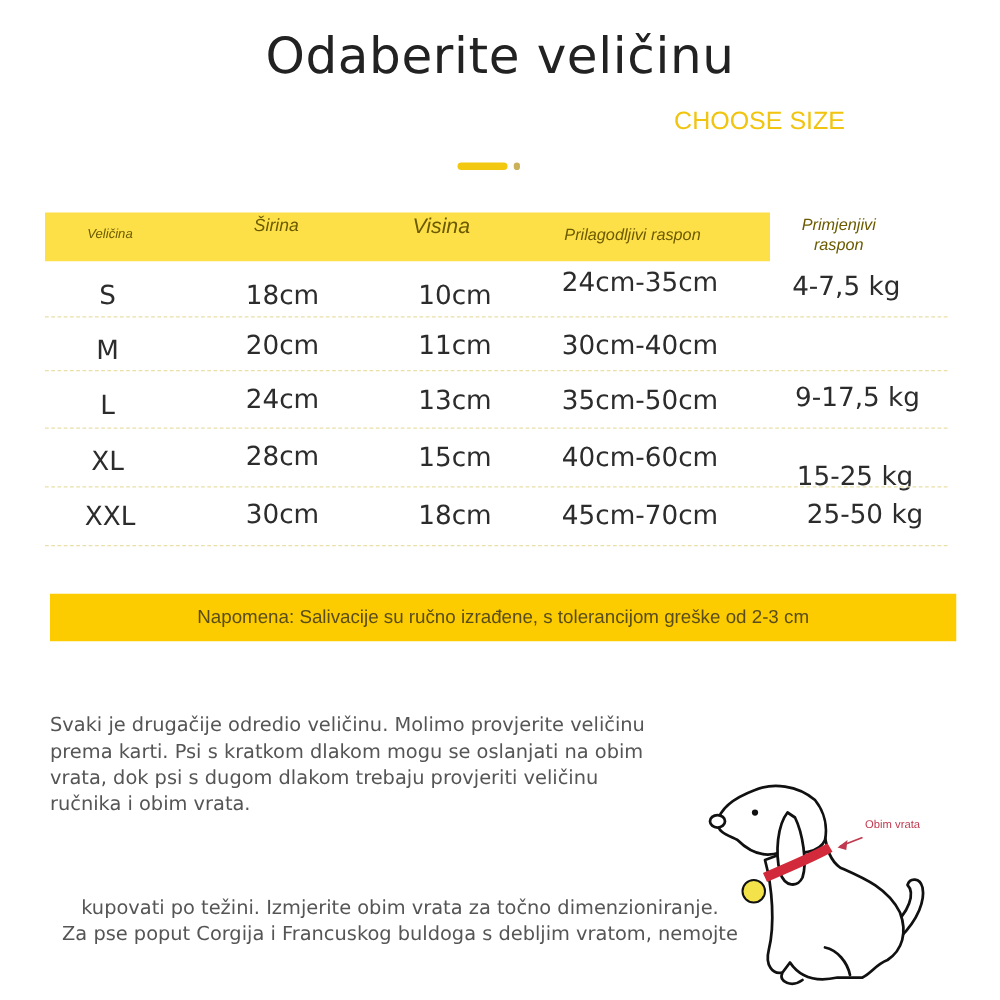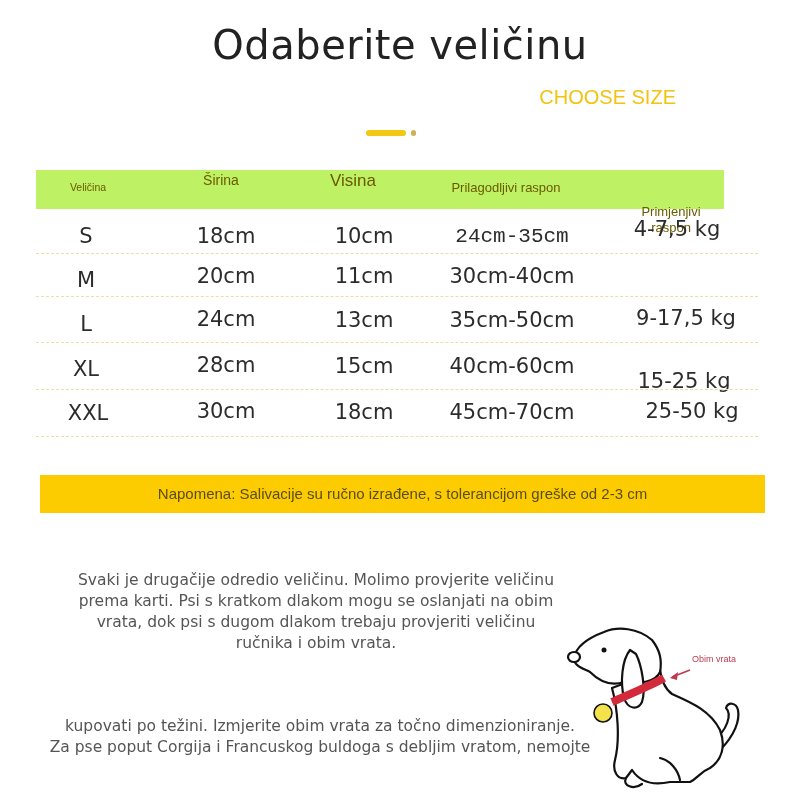--- a/index.html
+++ b/index.html
@@ -3,56 +3,56 @@
 <meta charset="utf-8">
 <style>
   html, body { margin:0; padding:0; }
   body { width:800px; height:800px; background:#ffffff; position:relative; overflow:hidden;
          font-family:"DejaVu Sans", sans-serif; color:#2a2a2a; }
   .abs { position:absolute; }
   .title { top:22px; left:0; width:800px; text-align:center; font-size:40px; color:#222; font-weight:400; letter-spacing:0.5px; }
   .subtitle { top:86px; left:0; width:676px; text-align:right; font-size:20px; color:#f1c40f; letter-spacing:0px; font-family:"Liberation Sans", sans-serif; }
   .bar { top:130px; left:366px; width:40px; height:6px; border-radius:3px; background:#f2c811; }
   .dot { top:130px; left:411px; width:5px; height:6px; border-radius:3px; background:#c9b25a; }
-  .thead { top:170px; left:36px; width:688px; height:39px; background:#bef264; }
+  .thead { top:170px; left:36px; width:580px; height:39px; background:#fde047;font-style:italic; }
   .th { position:absolute; color:#6b5a00; font-family:"Liberation Sans", sans-serif; text-align:center; }
   .row { position:absolute; left:36px; width:722px; height:46px; }
   .sep { position:absolute; left:36px; width:722px; height:0; border-top:1.5px dashed #e9e0a8; }
   .cell { position:absolute; font-size:21px; color:#2c2c2c; text-align:center; white-space:nowrap; }
   .note { top:475px; left:40px; width:725px; height:38px; background:#fccc00; text-align:center; line-height:38px;
           font-size:15px; color:#5a4d1a; font-family:"Liberation Sans", sans-serif; }
-  .para { left:56px; width:520px; text-align:center; color:#555; font-size:15.5px; line-height:21px; }
+  .para { left:40px; width:520px; text-align:left; color:#555; font-size:15.5px; line-height:21px; }
   .para2 { left:30px; width:580px; text-align:center; color:#555; font-size:15.5px; line-height:21px; }
   .dog { top:610px; left:560px; width:210px; height:190px; }
   .neck-label { top:654px; left:692px; font-size:9px; color:#c0394e; font-family:"Liberation Sans", sans-serif; }
 </style>
 </head>
 <body>
 
 <div class="abs title">Odaberite veličinu</div>
 <div class="abs subtitle">CHOOSE SIZE</div>
 <div class="abs bar"></div>
 <div class="abs dot"></div>
 
 <div class="abs thead">
   <div class="th" style="left:4px;width:96px;top:11px;font-size:10.5px;">Veličina</div>
   <div class="th" style="left:140px;width:90px;top:2px;font-size:14px;">Širina</div>
   <div class="th" style="left:262px;width:110px;top:1px;font-size:17px;">Visina</div>
   <div class="th" style="left:390px;width:160px;top:10px;font-size:13px;">Prilagodljivi raspon</div>
-  <div class="th" style="left:580px;width:110px;top:2px;font-size:13px;line-height:16px;margin-top:32px;">
+  <div class="th" style="left:580px;width:110px;top:2px;font-size:13px;line-height:16px;">
     <div>Primjenjivi</div>
     <div>raspon</div>
   </div>
 </div>
 
 <div class="row" style="top:214px;">
   <span class="cell" style="left:30px;width:40px;top:10px;">S</span>
   <span class="cell" style="left:140px;width:100px;top:10px;">18cm</span>
   <span class="cell" style="left:278px;width:100px;top:10px;">10cm</span>
-  <span class="cell" style="left:396px;width:160px;top:11px;font-family:Liberation Mono, monospace;">24cm-35cm</span>
+  <span class="cell" style="left:396px;width:160px;top:0;">24cm-35cm</span>
   <span class="cell" style="left:586px;width:110px;top:3px;">4-7,5 kg</span>
 </div>
 <div class="sep" style="top:253px;"></div>
 
 <div class="row" style="top:258px;">
   <span class="cell" style="left:30px;width:40px;top:10px;">M</span>
   <span class="cell" style="left:140px;width:100px;top:6px;">20cm</span>
   <span class="cell" style="left:278px;width:100px;top:6px;">11cm</span>
   <span class="cell" style="left:396px;width:160px;top:6px;">30cm-40cm</span>
 </div>

